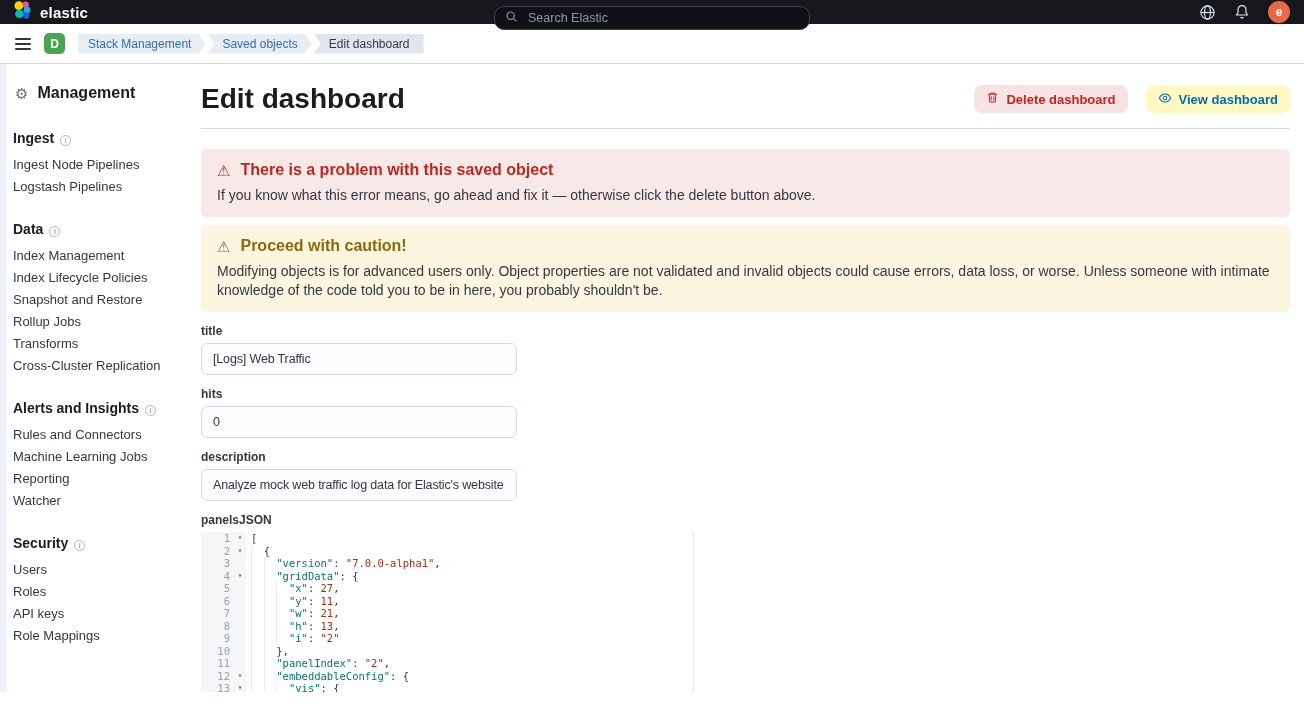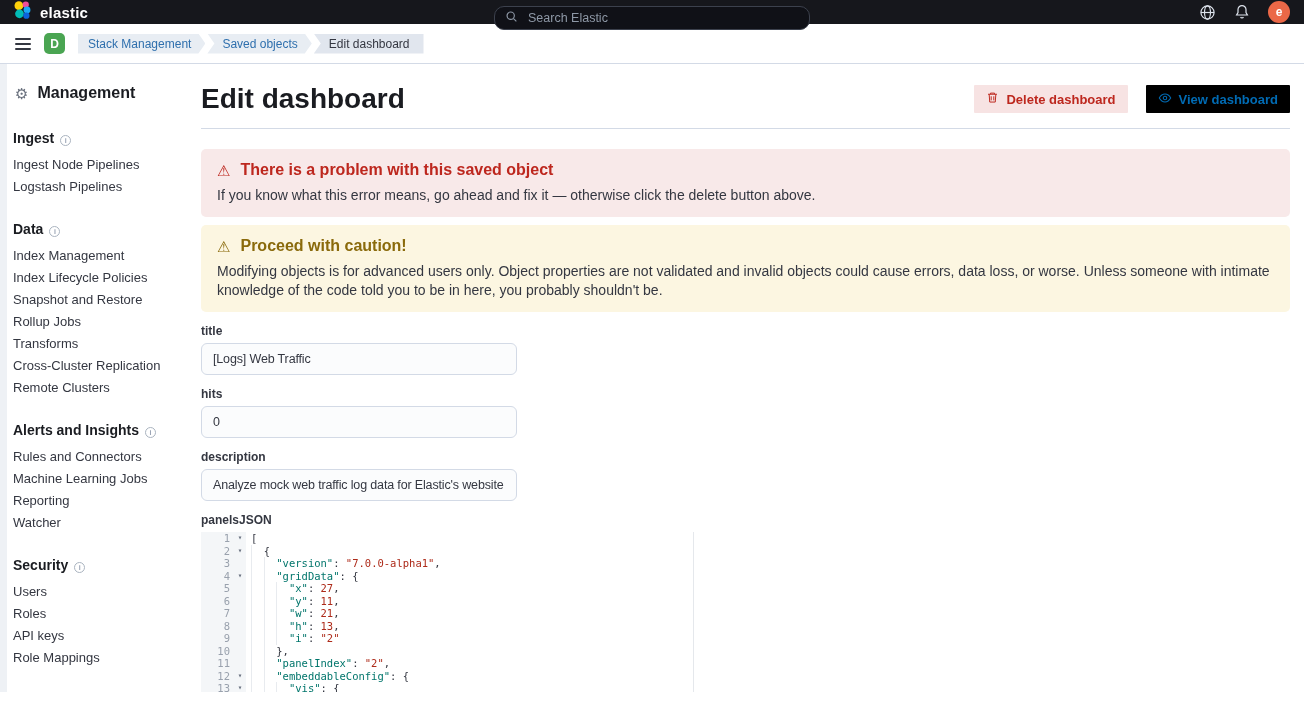--- a/index.html
+++ b/index.html
@@ -63,24 +63,24 @@
   .info-dot::after { content:"i"; font-size:7px; color:#98a2b3; }
   .nav-item { font-size:13px; color:#343741; line-height:22px; cursor:pointer; white-space:nowrap; }
 
   
   .content { flex:1; padding:18px 14px 0 8px; overflow:hidden; }
   .content-head { display:flex; align-items:flex-start; justify-content:space-between; }
   .page-title { margin:0; font-size:28px; line-height:34px; font-weight:700; color:#1a1c21; }
   .head-actions { display:flex; gap:18px; margin-top:3px; }
   .btn {
     display:inline-flex; align-items:center; gap:7px; height:28px; padding:0 12px;
-    border:none; border-radius:1px; font-size:13px; font-weight:600; font-family:inherit; cursor:pointer;
+    border:none; border-radius:8px; font-size:13px; font-weight:600; font-family:inherit; cursor:pointer;
   }
   .btn-danger { background:#f7e3e3; color:#bd271e; }
-  .btn-view   { background:#000000; color:#006bb4;justify-content:center; }
+  .btn-view   { background:#fef9c3; color:#006bb4;justify-content:center; }
   .btn svg { flex:none; }
 
   .divider { border:none; border-top:1px solid #d3dae6; margin:12px 0 0 0; }
 
   .callout { border-radius:5px; padding:10px 16px 12px 16px; }
   .callout.danger  { background:#f8e9e9; margin-top:20px; }
   .callout.warning { background:#fcf6e1; margin-top:8px; }
   .callout-title { display:flex; align-items:center; gap:10px; font-size:16px; font-weight:600; line-height:22px; }
   .danger  .callout-title { color:#bd271e; }
   .warning .callout-title { color:#8a6a0b; }
@@ -190,21 +190,20 @@
           <div class="nav-heading">
             <span>Data</span>
             <span class="info-dot"></span>
           </div>
           <div class="nav-item">Index Management</div>
           <div class="nav-item">Index Lifecycle Policies</div>
           <div class="nav-item">Snapshot and Restore</div>
           <div class="nav-item">Rollup Jobs</div>
           <div class="nav-item">Transforms</div>
           <div class="nav-item">Cross-Cluster Replication</div>
-          <div class="nav-item">Remote Clusters</div>
         </div>
         <div class="nav-section">
           <div class="nav-heading">
             <span>Alerts and Insights</span>
             <span class="info-dot"></span>
           </div>
           <div class="nav-item">Rules and Connectors</div>
           <div class="nav-item">Machine Learning Jobs</div>
           <div class="nav-item">Reporting</div>
           <div class="nav-item">Watcher</div>

